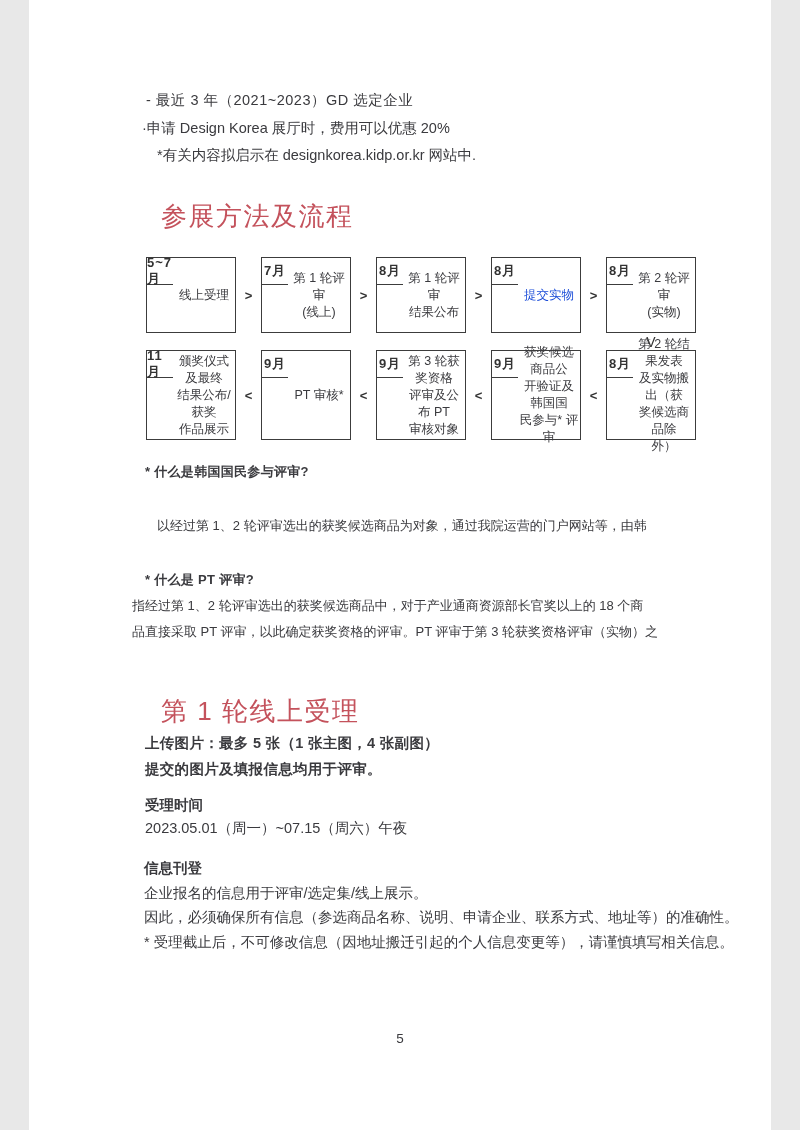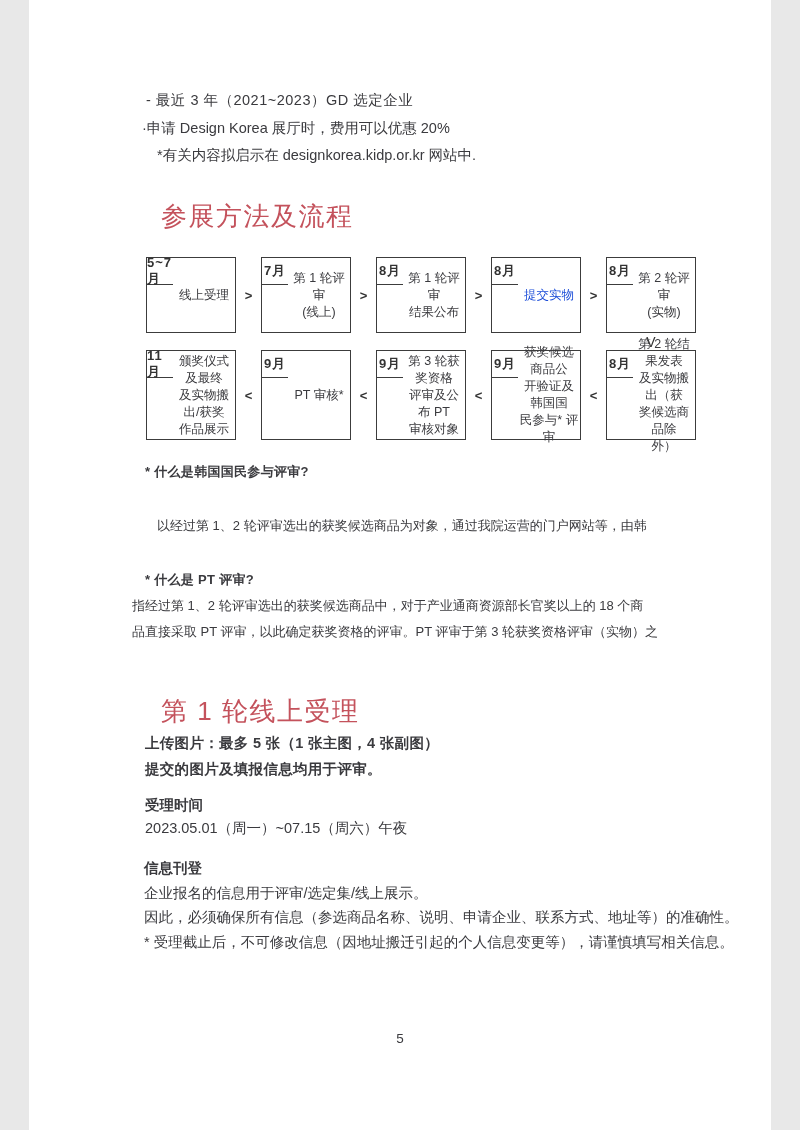--- a/index.html
+++ b/index.html
@@ -117,21 +117,21 @@
       <div class="fbox-month">8月</div>
       <div class="fbox-label">第 2 轮评审
 (实物)</div>
     </div>
 
     <div class="fdown">V</div>
 
     <div class="fbox" style="grid-column:1;grid-row:3;">
       <div class="fbox-month">11月</div>
       <div class="fbox-label">颁奖仪式及最终
-及实物搬出/获奖
+结果公布/获奖
 作品展示</div>
     </div>
     <div class="fsep" style="grid-column:2;grid-row:3;">&lt;</div>
     <div class="fbox" style="grid-column:3;grid-row:3;">
       <div class="fbox-month">9月</div>
       <div class="fbox-label">PT 审核*</div>
     </div>
     <div class="fsep" style="grid-column:4;grid-row:3;">&lt;</div>
     <div class="fbox" style="grid-column:5;grid-row:3;">
       <div class="fbox-month">9月</div>

